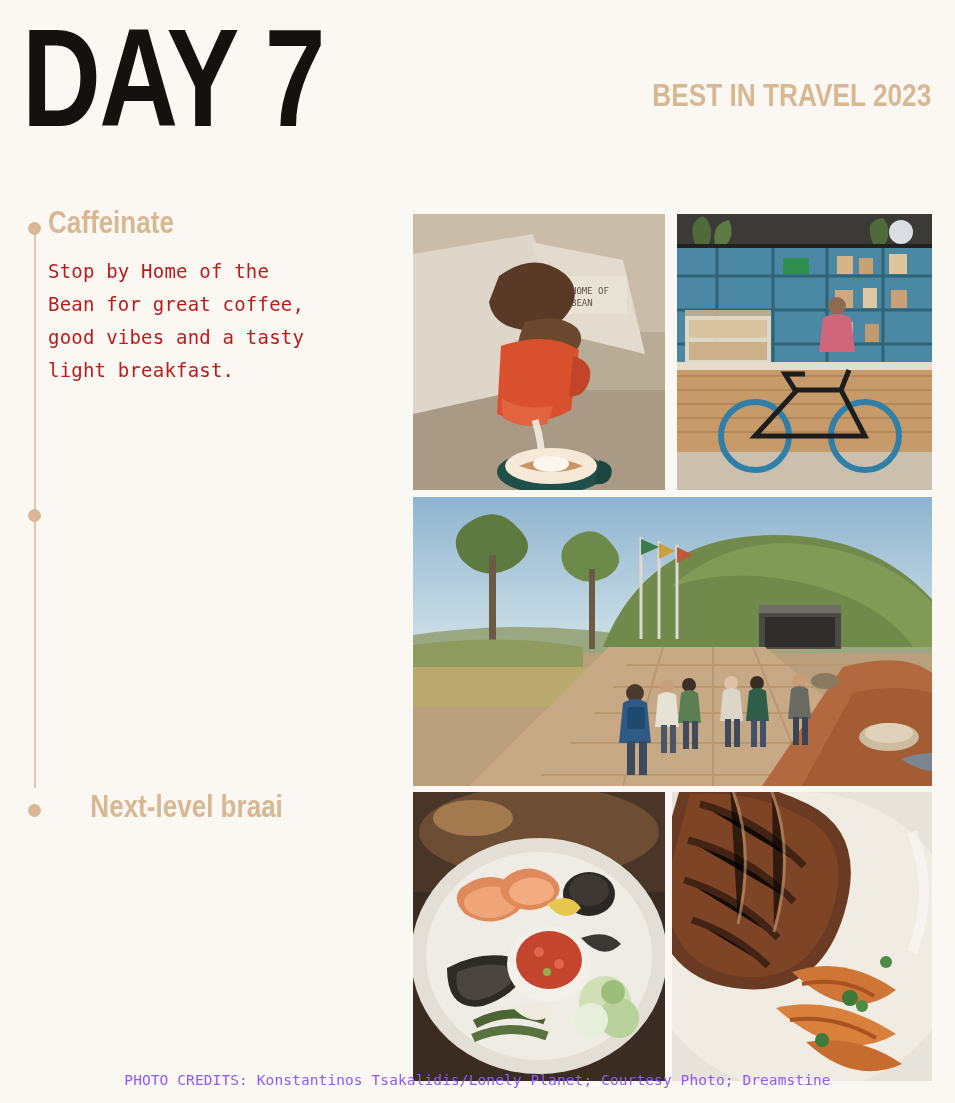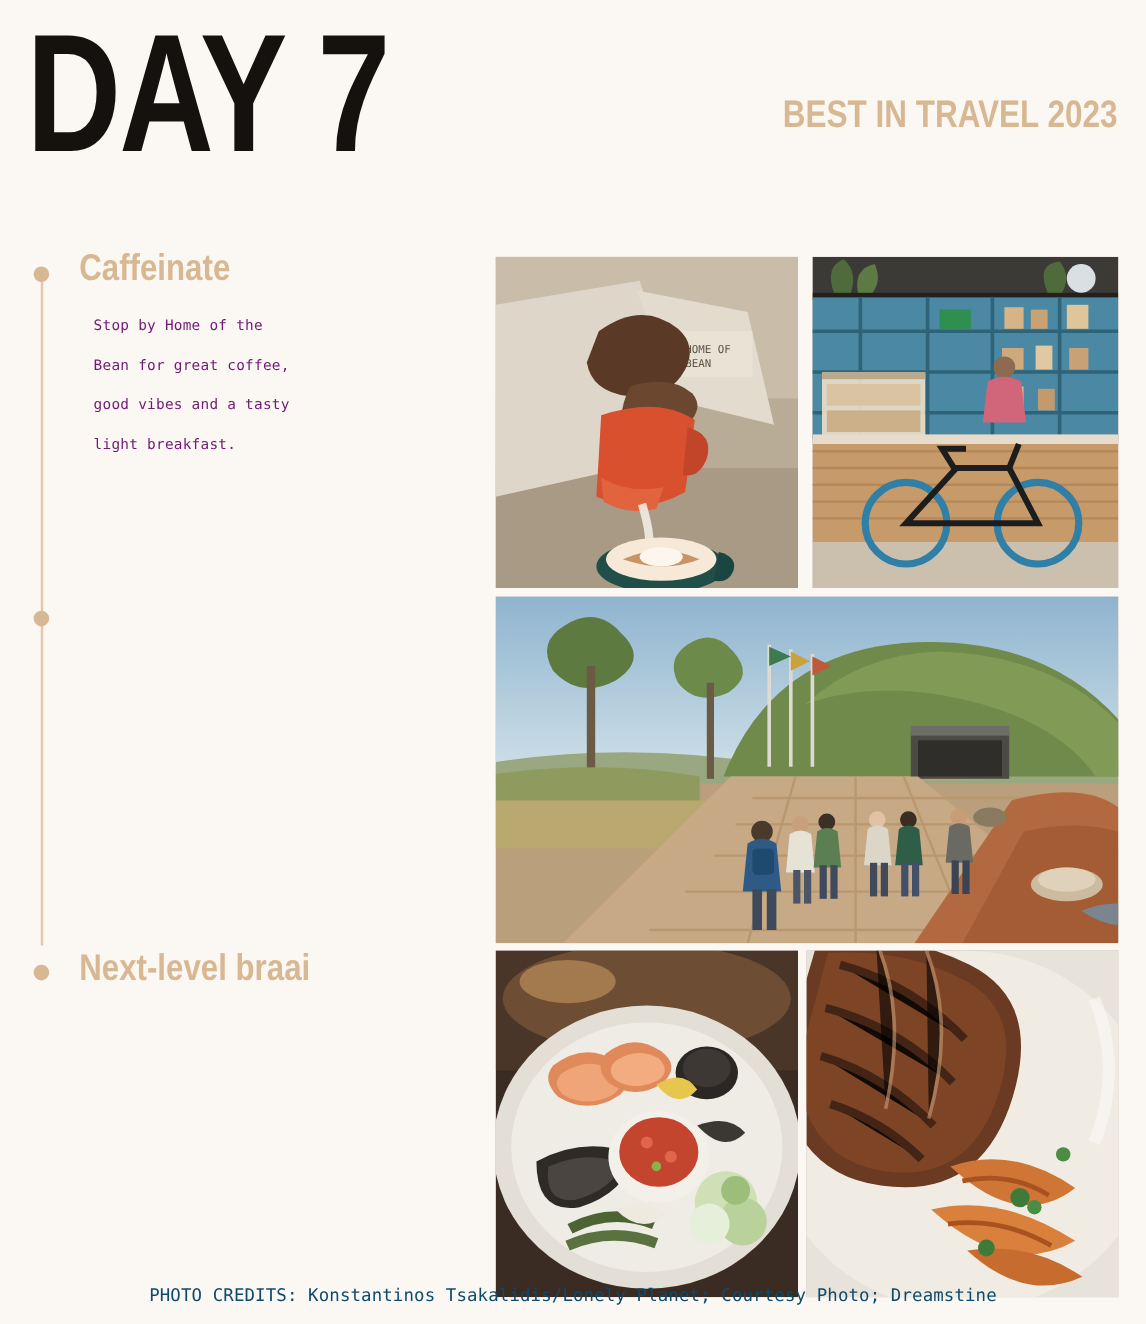--- a/index.html
+++ b/index.html
@@ -75,46 +75,46 @@
     border-radius: 50%;
     background: #d8b893;
   }
   .dot-1 { top: 222px; }
   .dot-2 { top: 509px; }
   .dot-3 { top: 804px; }
 
   
   .entry {
     position: absolute;
-    left: 66px;
+    left: 48px;
     width: 330px;
   }
   .entry-1 { top: 205px; }
   .entry-2 { top: 494px; }
-  .entry-3 { top: 789px; }
+  .entry-3 { top: 789px; text-align: center; }
 
   .entry-title {
     font-family: "Liberation Sans", sans-serif;
     font-weight: bold;
     font-size: 31px;
     line-height: 36px;
     color: #d8b893;
     transform: scaleX(0.84);
     transform-origin: left top;
     white-space: nowrap;
     margin: 0 0 14px 0;
   }
   .entry-body {
     font-family: "DejaVu Sans Mono", monospace;
-    font-size: 12px;
+    font-size: 19px;
     line-height: 33px;
-    color: #701a75;
+    color: #b91c1c;
     letter-spacing: 0.2px;
     white-space: pre-line;
-    margin: 12px;
+    margin: 0;
   }
 
   
   .photos {
     position: absolute;
     left: 413px;
     top: 214px;
   }
 
   .ph {
@@ -133,21 +133,21 @@
   
   .credits {
     position: absolute;
     left: 0;
     top: 1070px;
     width: 955px;
     text-align: center;
     font-family: "DejaVu Sans Mono", monospace;
     font-size: 14.5px;
     line-height: 20px;
-    color: #0c4a6e;
+    color: #8b5cf6;
     letter-spacing: 0.1px;
   }
 </style>
 </head>
 <body>
 
 <div class="page">
 
   <div class="header">
     <div class="day-title">DAY 7</div>

